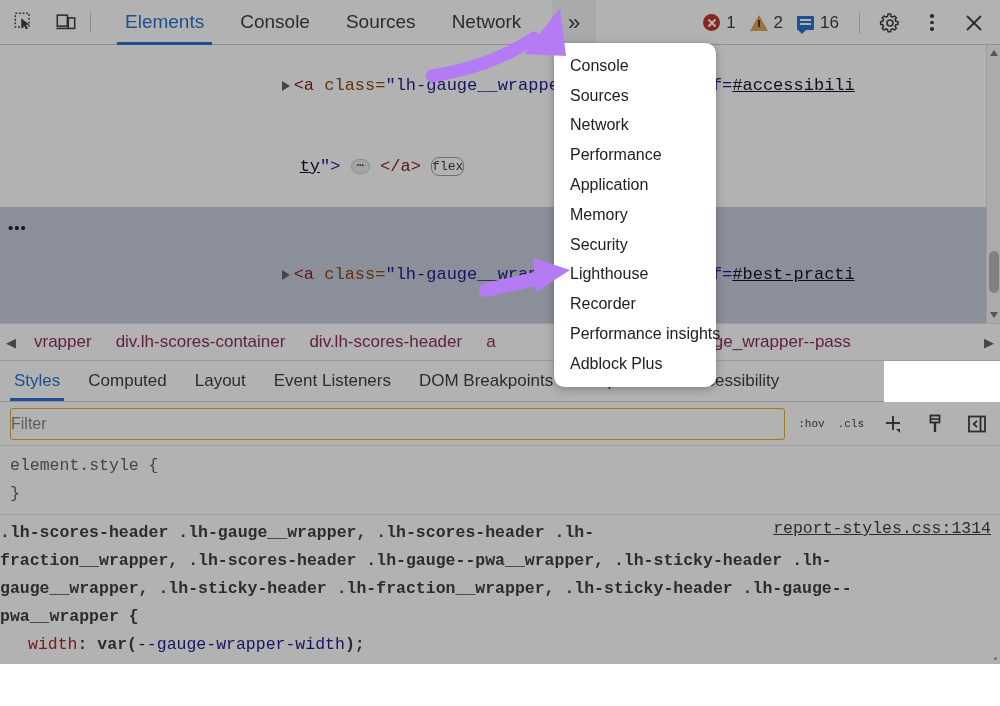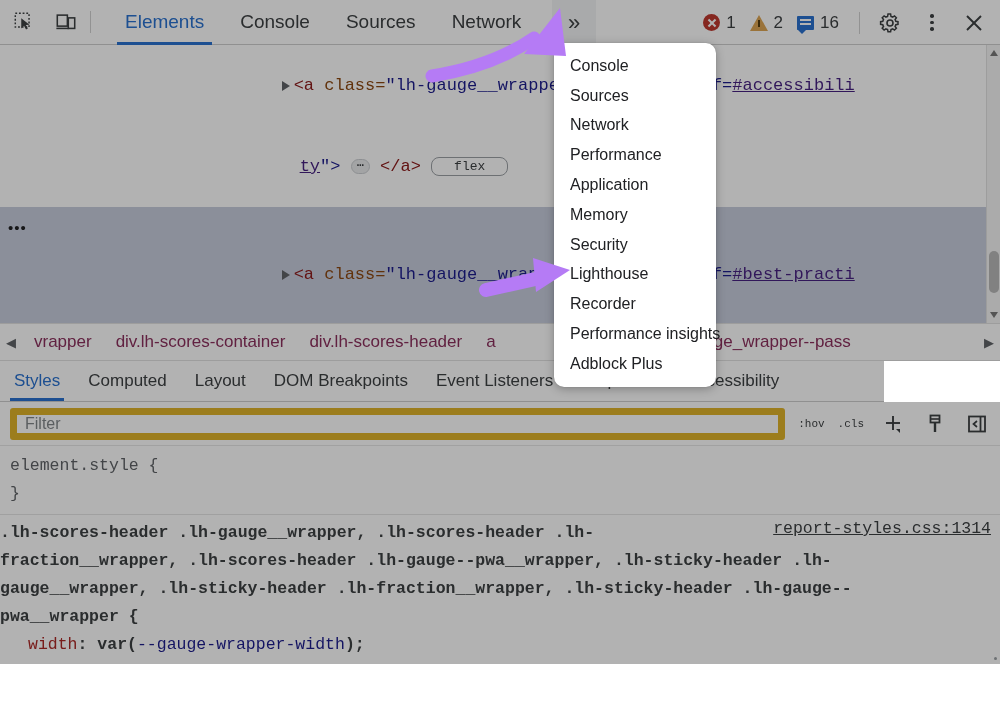--- a/index.html
+++ b/index.html
@@ -154,39 +154,39 @@
     border-top: 5.5px solid transparent;
     border-bottom: 5.5px solid transparent;
     border-left: 8px solid #5f6368;
     vertical-align: middle;
     margin-right: 4px;
     cursor: pointer;
   }
   .tag   { color: #a31515; }
   .attr  { color: #994500; }
   .val   { color: #1a1aa6; }
-  .link  { color: #4c1d95; text-decoration: underline; cursor: pointer; }
+  .link  { color: #0f172a; text-decoration: underline; cursor: pointer; }
   .ellip {
     display: inline-block;
     background: #e8eaed;
     border: 1px solid #c9cdd1;
     border-radius: 9px;
     padding: 0 5px;
     font-size: 12px;
     line-height: 13px;
     vertical-align: middle;
     color: #3c4043;
     cursor: pointer;
     height: 15px;
   }
   .flexbadge {
     display: inline-block;
     border: 1px solid #9aa0a6;
     border-radius: 8px;
-    padding: 0px 22px;
+    padding: 0px 0;
     font-size: 13px;
     line-height: 17px;
     color: #3c4043;
     background: #fff;
     vertical-align: middle;
     cursor: pointer;
   }
   .gutter-dots {
     position: absolute; left: 8px; top: 7px;
     color: #202124; font-size: 15px; letter-spacing: 1px;
@@ -263,23 +263,23 @@
     position: absolute; top: 402px; left: 0;
     width: 1000px; height: 44px;
     background: #ffffff;
     border-bottom: 1px solid #e6e6e6;
     display: flex; align-items: center;
     padding: 0 10px;
   }
   .filter-input {
     flex: 1 1 auto;
     height: 32px;
-    border: 7px solid #eab308;
+    border: 1px solid #eab308;
     border-radius: 3px;
-    padding: 0 8px;
+    padding: 0 0;
     font-size: 16px;
     font-family: "Liberation Sans", sans-serif;
     color: #202124;
     background: #fff;
     outline: none;
   }
   .filter-input::placeholder { color: #80868b; }
   .f-btn {
     margin-left: 13px;
     font-family: "Liberation Mono", monospace;
@@ -483,24 +483,24 @@
       <div class="stab active">
           <span>Styles</span>
         </div>
       <div class="stab">
           <span>Computed</span>
         </div>
       <div class="stab">
           <span>Layout</span>
         </div>
       <div class="stab">
+          <span>Event Listeners</span>
+        </div>
+      <div class="stab">
           <span>DOM Breakpoints</span>
-        </div>
-      <div class="stab">
-          <span>Event Listeners</span>
         </div>
       <div class="stab">
           <span>Properties</span>
         </div>
       <div class="stab">
           <span>Accessibility</span>
         </div>
     </div>
 
     <div class="filter-row">

